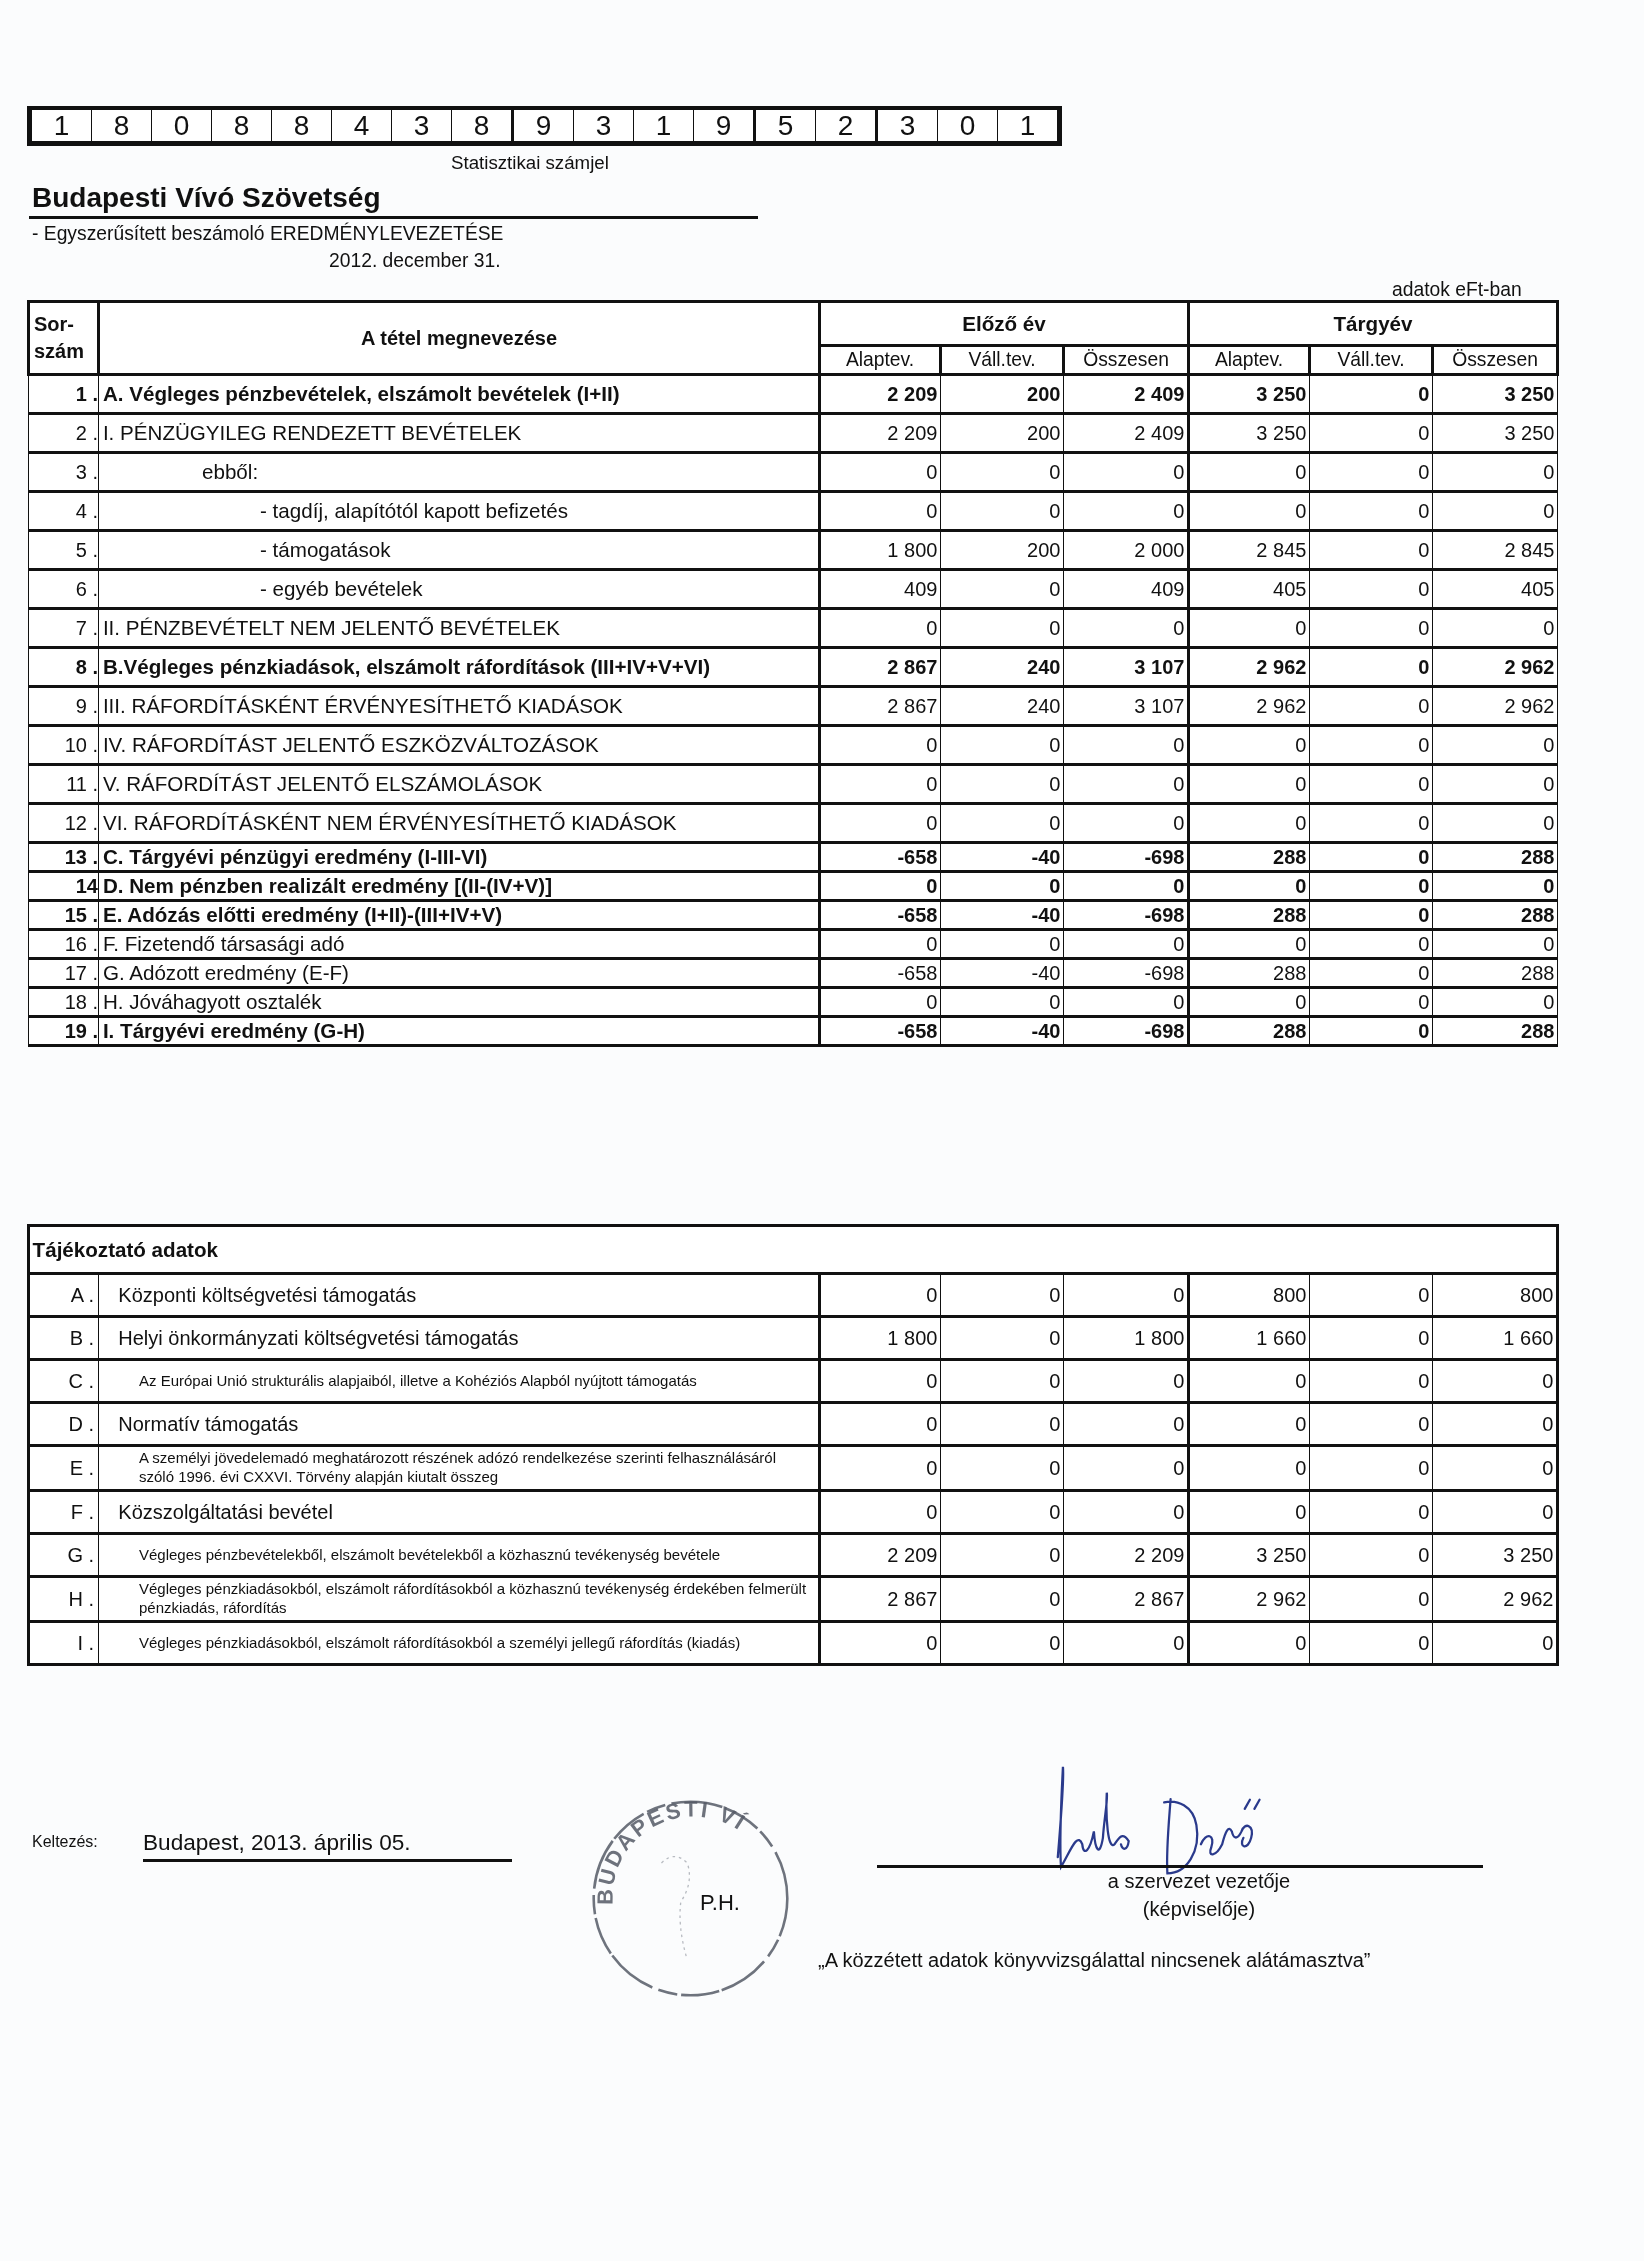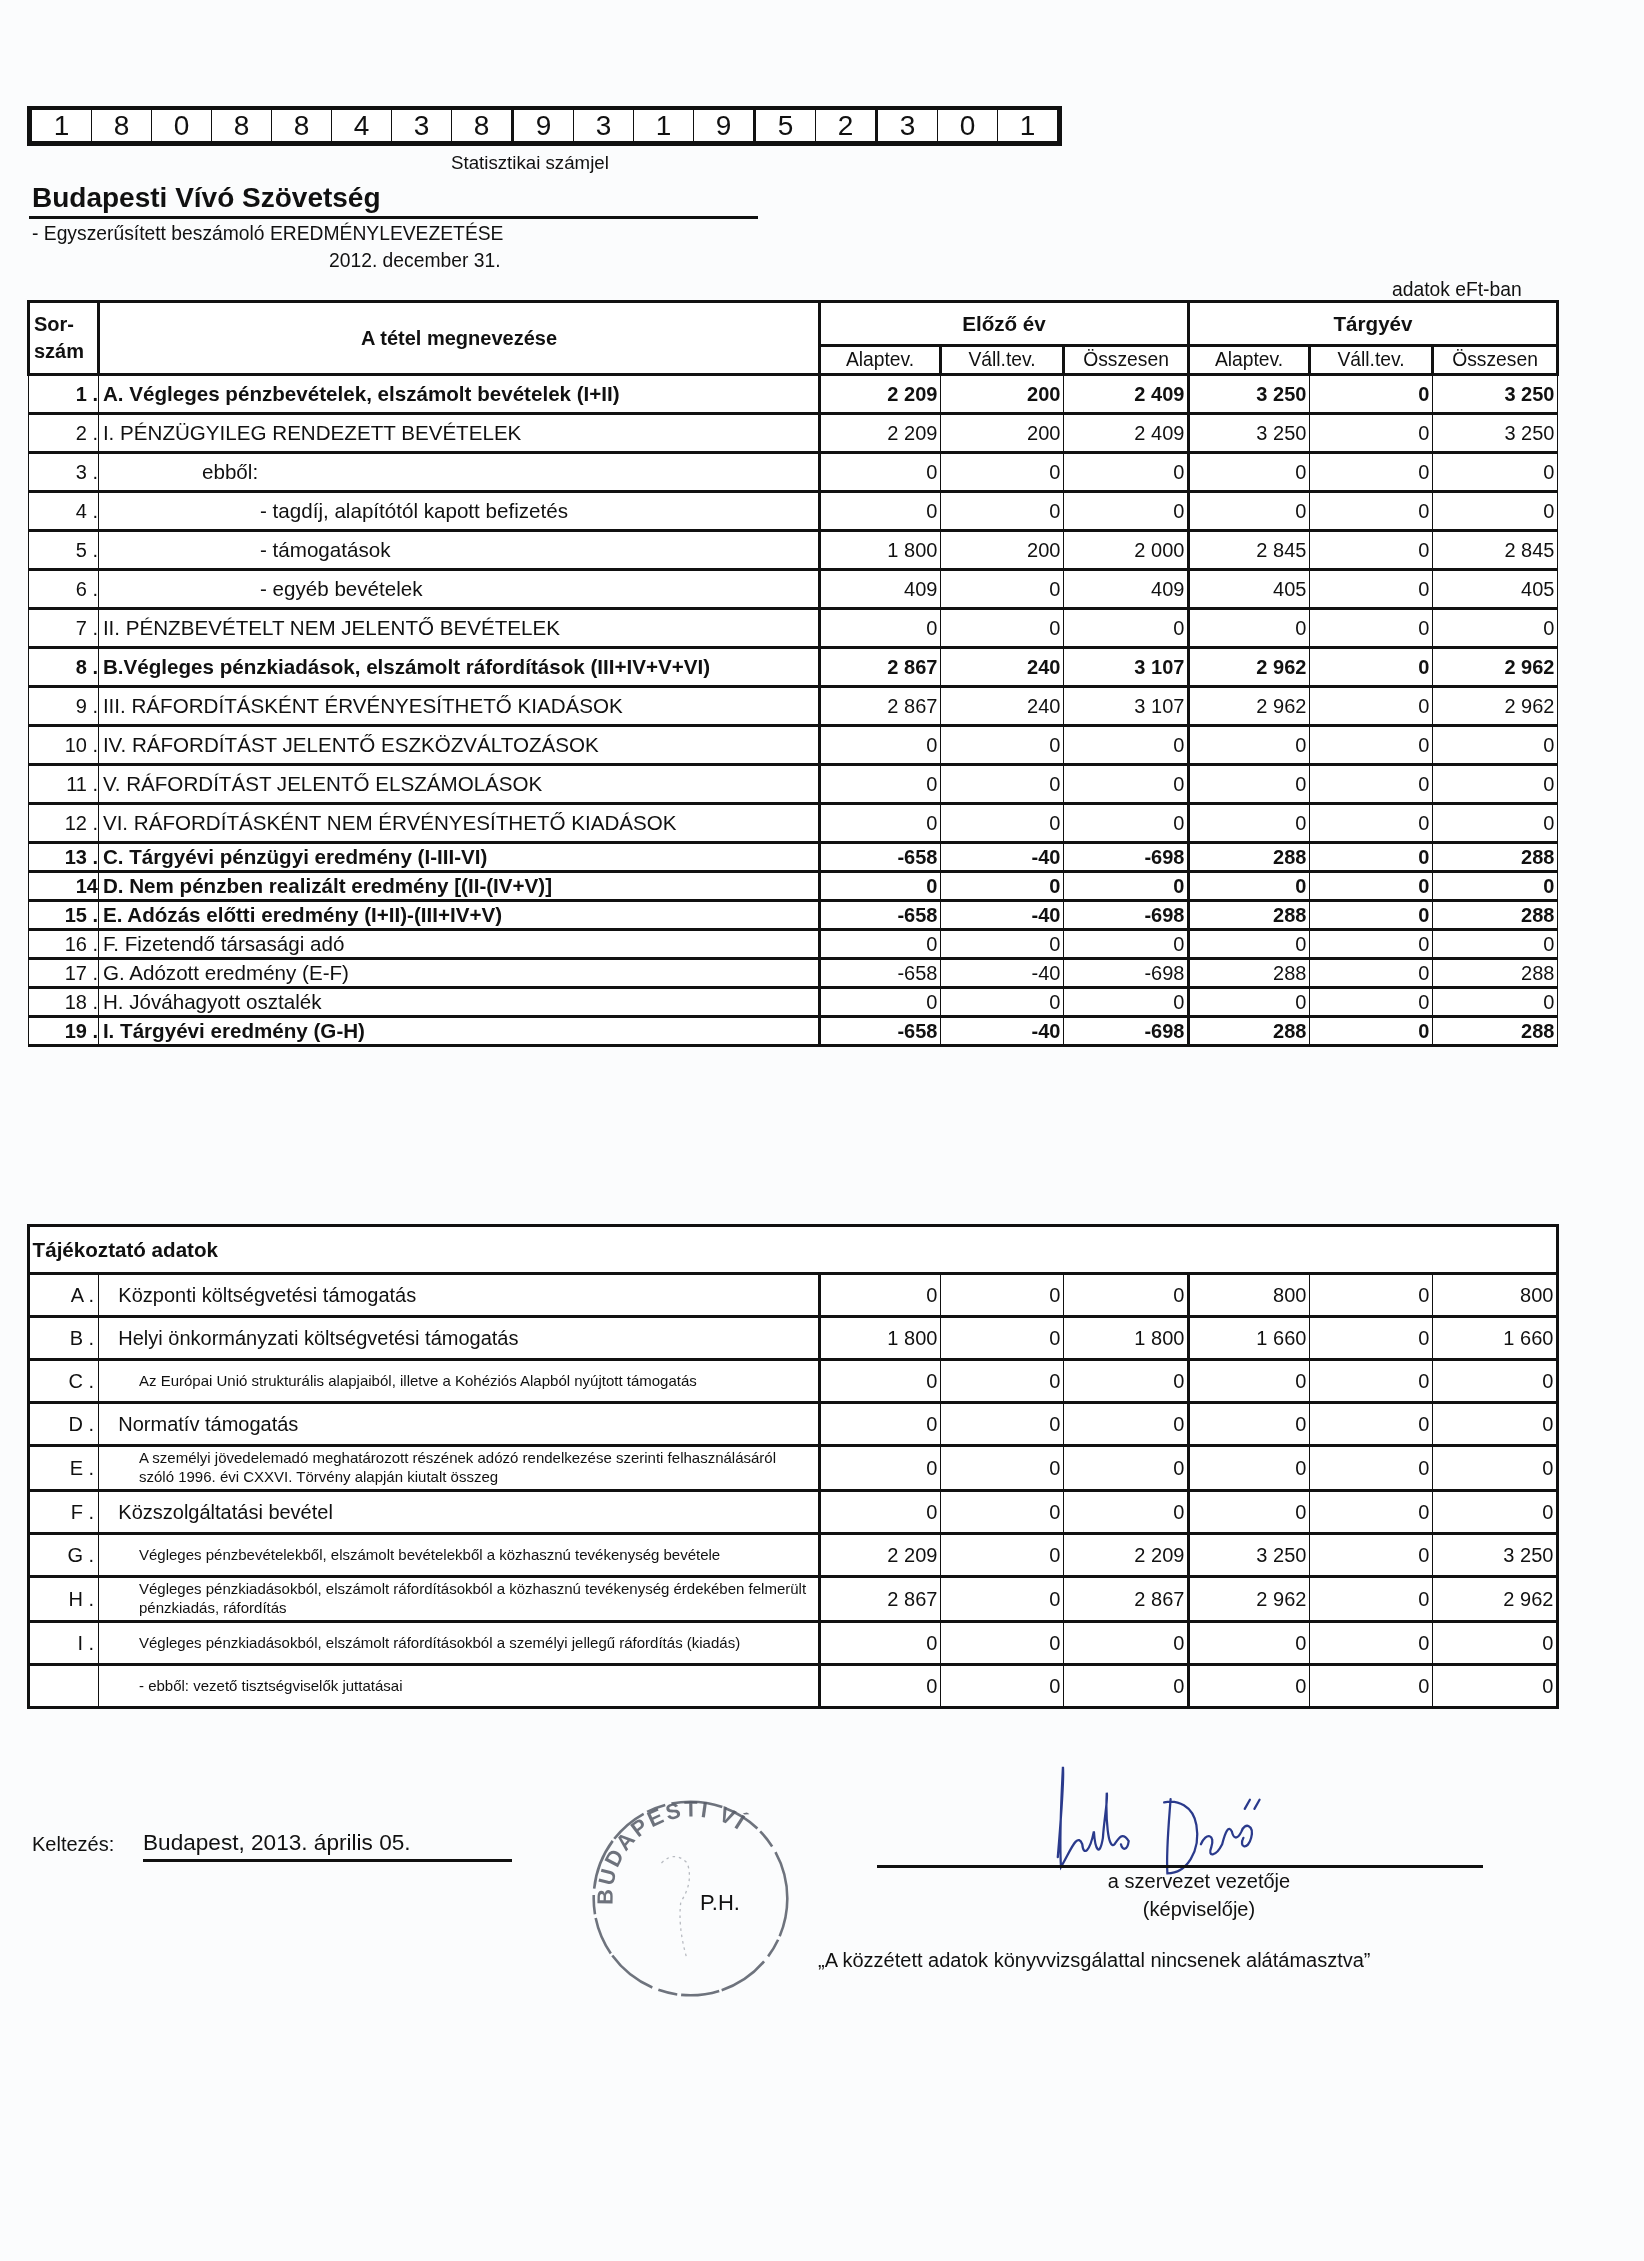--- a/index.html
+++ b/index.html
@@ -82,21 +82,21 @@
   #info-table tr.r { height: 43px; }
   #info-table tr.r.tall { height: 45px; }
   #info-table td.idx { text-align: right; padding-right: 3.9px; font-size: 20px; border-right-width: 1.3px; border-left-width: 3.2px; }
   #info-table td.num { text-align: right; padding-right: 2.6px; }
   #info-table td.lbl { padding-left: 19.3px; font-size: 20px; }
   #info-table td.lbl.small { font-size: 15px; white-space: normal; line-height: 18.7px; padding-left: 40px; }
   #info-table td.sep { border-left-width: 3.2px; }
   #info-table td.last { border-right-width: 3.2px; }
 
   
-  #date-label { left: 32px; top: 1833px; font-size: 20px; }
+  #date-label { left: 32px; top: 1833px; font-size: 16px; }
   #date-value { left: 143px; top: 1830px; font-size: 22.6px; }
   #date-rule { left: 143px; top: 1859px; width: 369px; height: 2.6px; background: #111; }
 
   #stamp { left: 584px; top: 1792px; width: 213px; height: 213px; }
   #ph-label { left: 700px; top: 1890px; font-size: 22px; }
 
   #signature { left: 1032px; top: 1754px; width: 361px; height: 129px; }
   #sig-rule { left: 877px; top: 1865px; width: 606px; height: 2.6px; background: #111; }
   #sig-caption-1 { left: 1070px; top: 1870px; width: 258px; text-align: center; font-size: 20px; }
   #sig-caption-2 { left: 1070px; top: 1898px; width: 258px; text-align: center; font-size: 20px; }
@@ -454,30 +454,20 @@
       <tr class="r">
         <td class="idx">I .</td>
         <td class="lbl small">Végleges pénzkiadásokból, elszámolt ráfordításokból a személyi jellegű ráfordítás (kiadás)</td>
         <td class="num sep">0</td>
         <td class="num">0</td>
         <td class="num">0</td>
         <td class="num sep">0</td>
         <td class="num">0</td>
         <td class="num last">0</td>
       </tr>
-      <tr class="r">
-        <td class="idx"></td>
-        <td class="lbl small">- ebből: vezető tisztségviselők juttatásai</td>
-        <td class="num sep">0</td>
-        <td class="num">0</td>
-        <td class="num">0</td>
-        <td class="num sep">0</td>
-        <td class="num">0</td>
-        <td class="num last">0</td>
-      </tr>
     </tbody>
 </table>
 
 <div id="date-label" class="abs">Keltezés:</div>
 <div id="date-value" class="abs">Budapest, 2013. április 05.</div>
 <div id="date-rule" class="abs"></div>
 
 <svg id="stamp" class="abs" viewBox="0 0 330 330">
   <defs>
     <path id="stamp-arc" d="M 45 175 A 125 125 0 0 1 290 130"></path>

